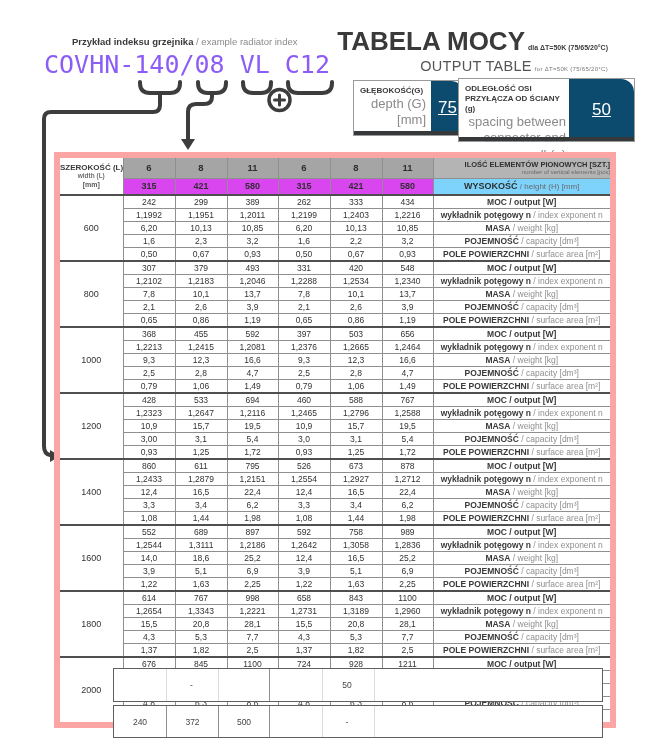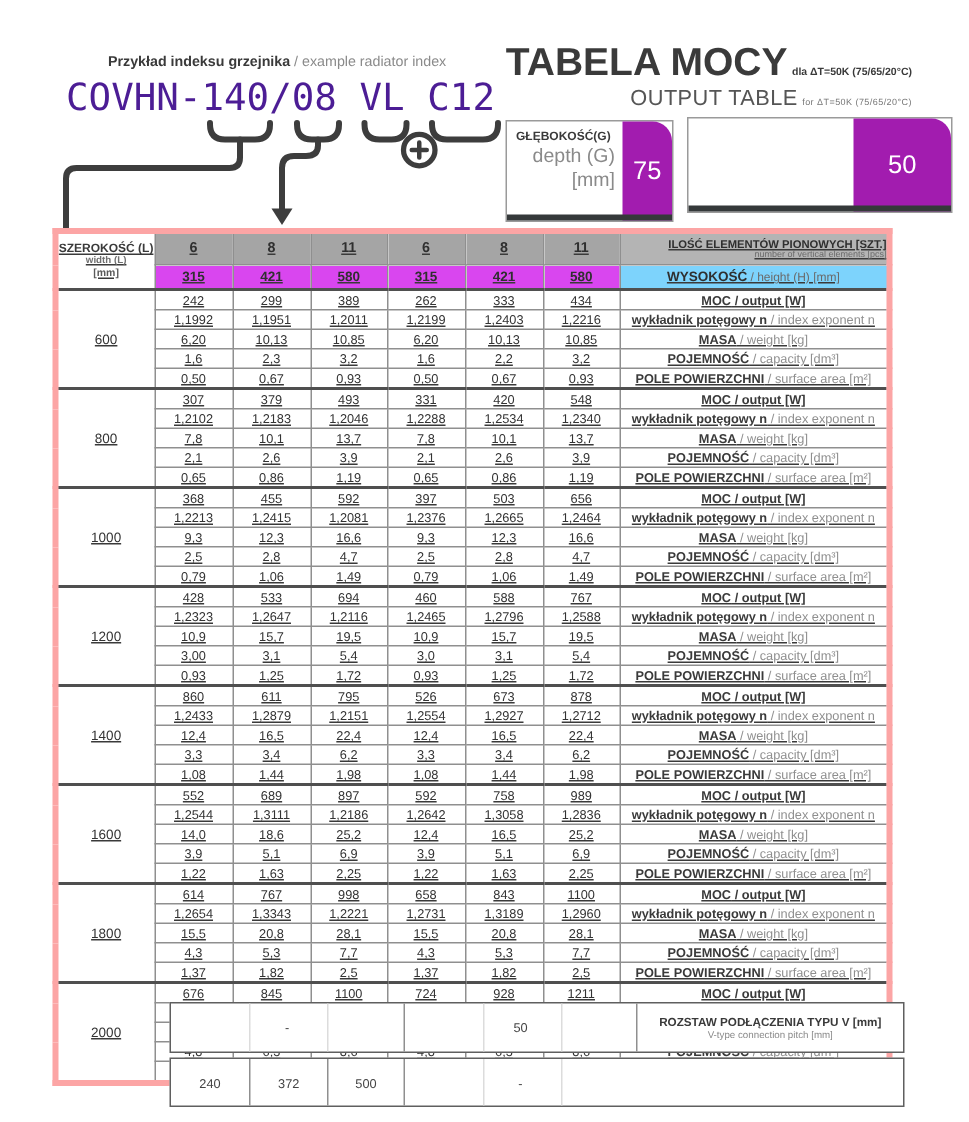--- a/index.html
+++ b/index.html
@@ -8,53 +8,52 @@
     background:#ffffff; color:#3a3a3a;
     font-family:"Liberation Sans", sans-serif;
   }
   
   .caption { position:absolute; left:48px; top:36px; font-size:9.5px; white-space:nowrap;margin-left:24px; }
   .cap-strong { font-weight:bold; color:#3a3a3a; }
   .cap-light  { color:#8a8a8a; }
   .code {
     position:absolute; left:44px; top:50px;
     font-family:"DejaVu Sans Mono", monospace;
-    font-size:25px; color:#4c1d95; white-space:nowrap;
+    font-size:25px; color:#8b5cf6; white-space:nowrap;
   }
   #anno-svg { position:absolute; left:0; top:0; pointer-events:none; }
 
   
   .title-block { position:absolute; top:26px; right:38px; text-align:right; white-space:nowrap; }
   .t1 { font-size:26px; font-weight:bold; color:#3a3a3a; }
   .t1 .note { font-size:7px; font-weight:bold; margin-left:3px; }
   .t2 { font-size:14.5px; color:#555; margin-top:1px; letter-spacing:.3px; }
   .t2 .note { font-size:6px; color:#777; margin-left:3px; }
 
   
   .spec-box { position:absolute; background:#fff; border:1px solid #9a9a9a; box-sizing:border-box; }
-  #spec-box-depth   { left:337px; top:80px;  width:112px; height:68px;padding-left:32px; }
+  #spec-box-depth   { left:353px; top:80px;  width:112px; height:56px;padding-left:32px; }
   #spec-box-spacing { left:458px; top:78px;  width:177px; height:64px; }
   .sb-text { position:absolute; left:6px; top:5px; right:38px; line-height:1.25; }
   #spec-box-spacing .sb-text { right:68px; }
   .sb-title { font-size:8px; font-weight:bold; color:#3a3a3a; }
   .sb-line  { font-size:13px; color:#8a8a8a;text-align:right; }
   .sb-value {
     position:absolute; right:0; top:0; bottom:0; display:flex; align-items:center; justify-content:center;
-    background:#a21caf; color:#fff; font-size:17px; border-top-right-radius:13px;
+    background:#0c4a6e; color:#fff; font-size:17px; border-top-right-radius:13px;text-decoration:underline;
   }
   #spec-box-depth .sb-value { width:33px; }
   #spec-box-spacing .sb-value { width:65px; }
   .sb-strip { position:absolute; left:0; right:0; bottom:0; height:4px; background:#35393a; }
 
   
   #main-table {
-    position:absolute; left:35px; top:152px;
+    position:absolute; left:54px; top:152px;
     border-collapse:collapse; table-layout:fixed; width:556px;
-    border:4px solid #fca5a5;
-    text-decoration:underline;
+    border:6px solid #fca5a5;
   }
   #main-table th, #main-table td {
     border:1px solid #8f8f8f; padding:0; text-align:center; vertical-align:middle;
     font-size:8.5px; line-height:1; overflow:hidden; white-space:nowrap;
   }
   #main-table th.h1 { height:20px; background:#a5a5a5; font-size:9.5px; color:#2f2f2f; }
   #main-table th.h2 { height:15px; background:#d946ef; font-size:9px;   color:#2f2f2f; }
   #main-table th.lab.h1 { background:#b4b4b4;text-align:right; }
   #main-table th.lab.h2 { background:#7dd3fc; }
   #main-table th.corner { background:#ffffff; }
@@ -129,20 +128,26 @@
   <div class="sb-text">
     <div class="sb-title">GŁĘBOKOŚĆ(G)</div>
     <div class="sb-line">depth (G)</div>
     <div class="sb-line">[mm]</div>
   </div>
   <div class="sb-value">75</div>
   <div class="sb-strip"></div>
 </div>
 
 <div class="spec-box" id="spec-box-spacing">
+  <div class="sb-text">
+    <div class="sb-title">ODLEGŁOŚĆ OSI PRZYŁĄCZA OD ŚCIANY (g)</div>
+    <div class="sb-line">spacing between</div>
+    <div class="sb-line">connector and wall (g)</div>
+    <div class="sb-line">[mm]</div>
+  </div>
   <div class="sb-value">50</div>
   <div class="sb-strip"></div>
 </div>
 
 <table id="main-table">
     <colgroup>
       <col style="width: 66px;">
       <col style="width: 52px;">
       <col style="width: 52px;">
       <col style="width: 51px;">
@@ -547,24 +552,20 @@
         <td class="dcell">2,02</td>
         <td class="dcell">2,77</td>
         <td class="mcell"><span class="mp">POLE POWIERZCHNI</span><span class="ms"> / surface area [m²]</span></td>
       </tr>
     </tbody>
   </table>
 
 <div class="frow" id="frow1">
   <div class="fcell faint">-</div>
   <div class="fcell faint">50</div>
-  <div class="fcell">
-    <div class="fl-p">ROZSTAW PODŁĄCZENIA TYPU V [mm]</div>
-    <div class="fl-s">V-type connection pitch [mm]</div>
-  </div>
 </div>
 
 <div class="frow" id="frow2">
   <div class="fcell">240</div>
   <div class="fcell">372</div>
   <div class="fcell">500</div>
   <div class="fcell faint">-</div>
 </div>
 
 </body></html>

